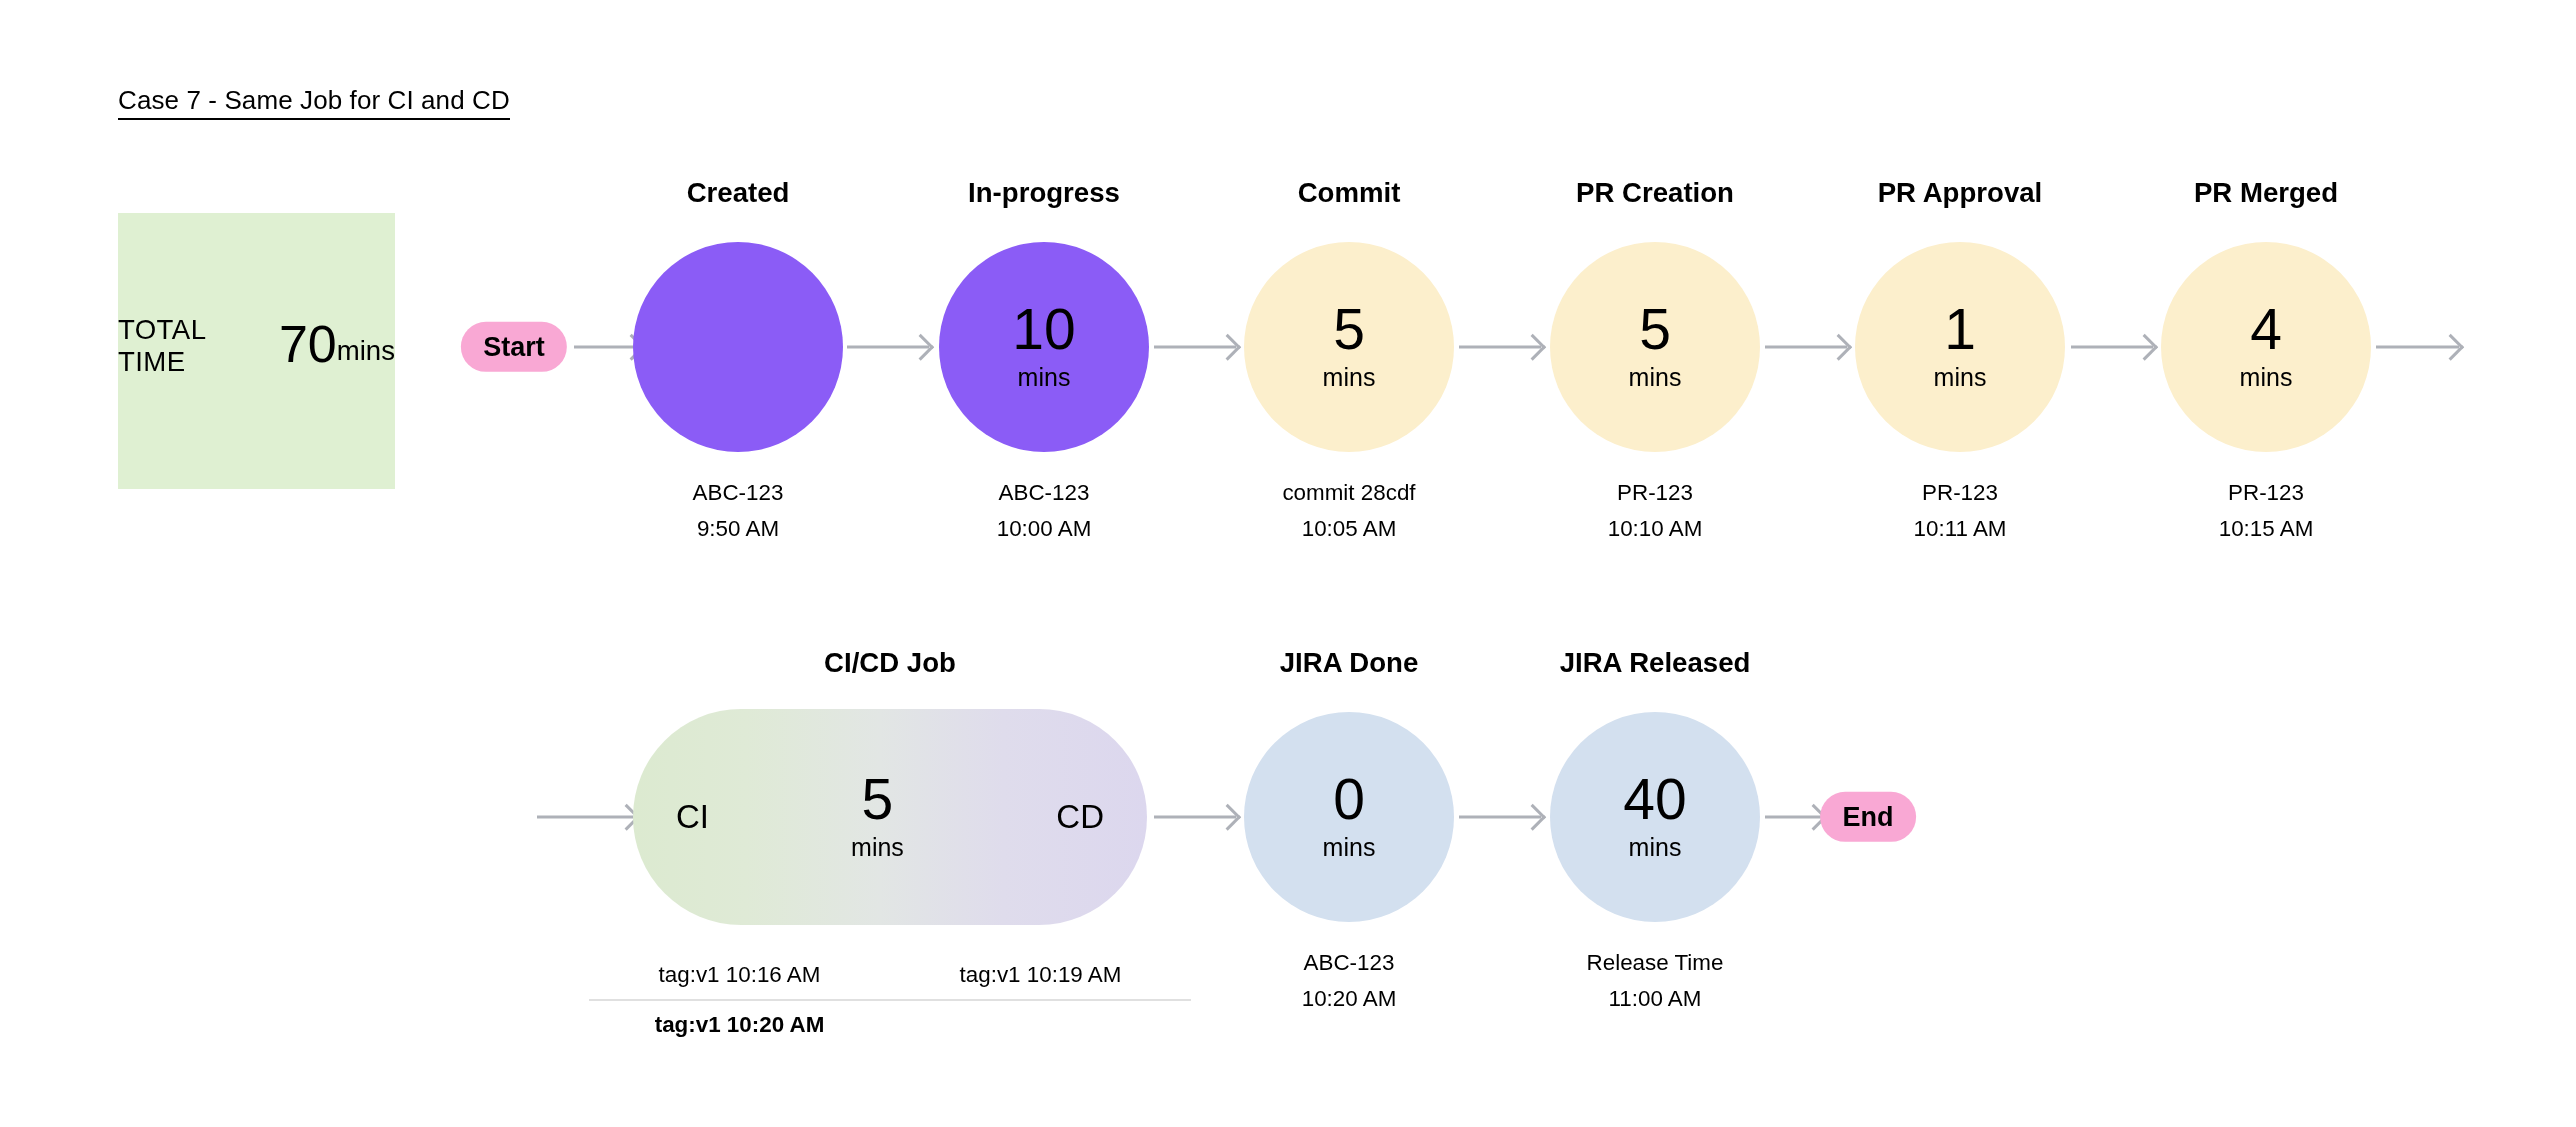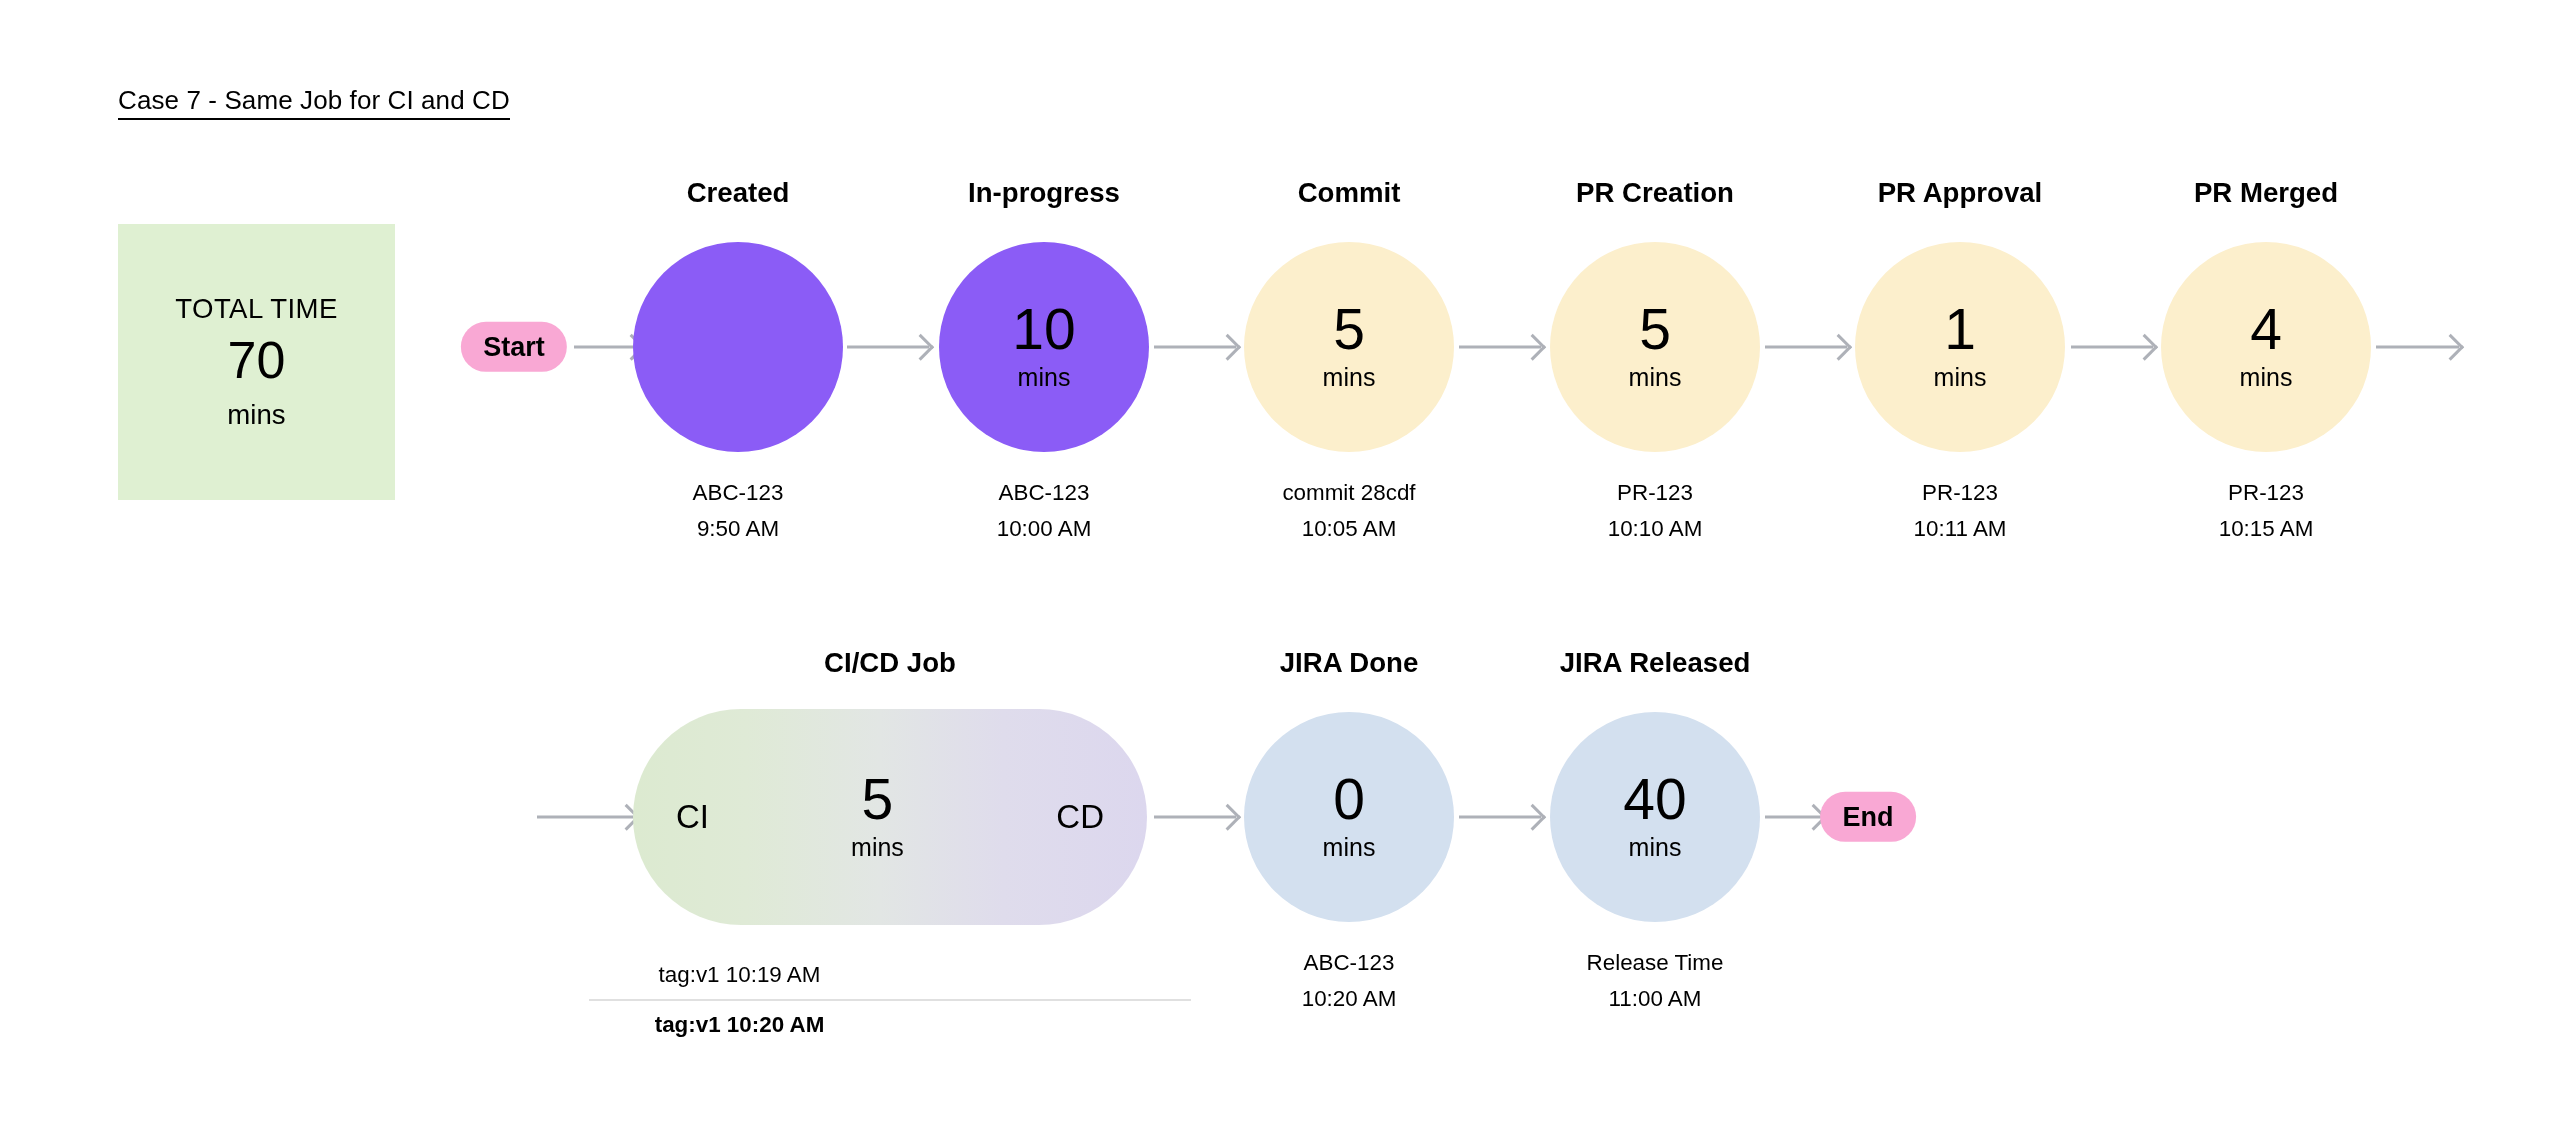--- a/index.html
+++ b/index.html
@@ -31,24 +31,23 @@
 
   
   #total-time-card {
     position: absolute;
     left: 118px;
     top: 213px;
     width: 277px;
     height: 276px;
     background: #dff0d2;
     display: flex;
-    flex-direction: column;
+    flex-direction: row;
     align-items: center;
     justify-content: center;
-    margin-top: 11px;
   }
   #total-time-card .tt-label {
     font-size: 27.6px;
     letter-spacing: 0.4px;
     margin-bottom: 10.4px;
   }
   #total-time-card .tt-value {
     font-size: 52px;
     font-weight: 400;
     line-height: 0.95;
@@ -332,20 +331,21 @@
     <div>11:00 AM</div>
   </div>
 
   <div class="arrow" style="left:1765px; top:0; width:57px;"></div>
 
   <div class="pill" style="left:1868px; top:0;">End</div>
 </div>
 
 <div id="cicd-tags">
   <div class="tag-row">
+    <div class="tag-cell">tag:v1  10:16 AM</div>
     <div class="tag-cell">tag:v1  10:19 AM</div>
   </div>
   <div class="tag-divider"></div>
   <div class="tag-row">
     <div class="tag-cell bold">tag:v1  10:20 AM</div>
   </div>
 </div>
 
 
 </body></html>

